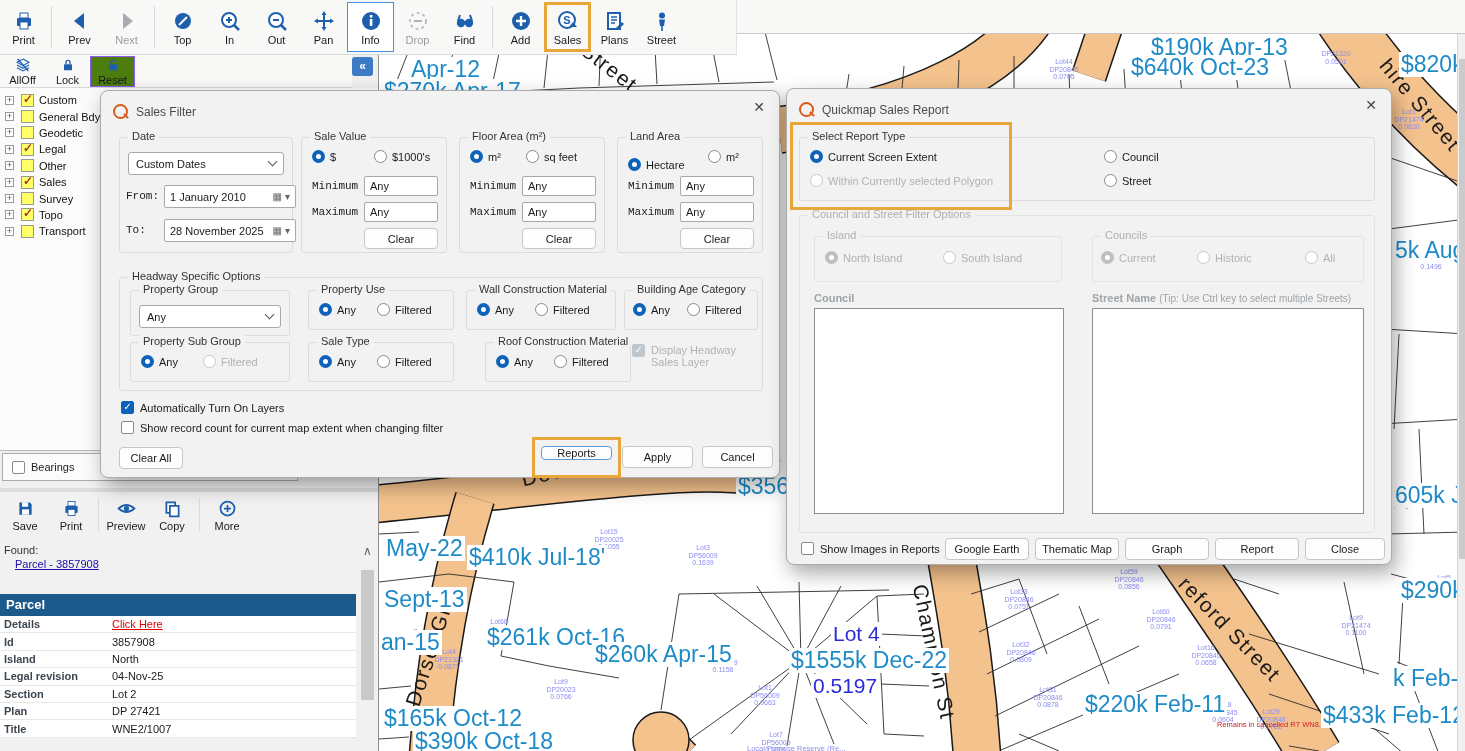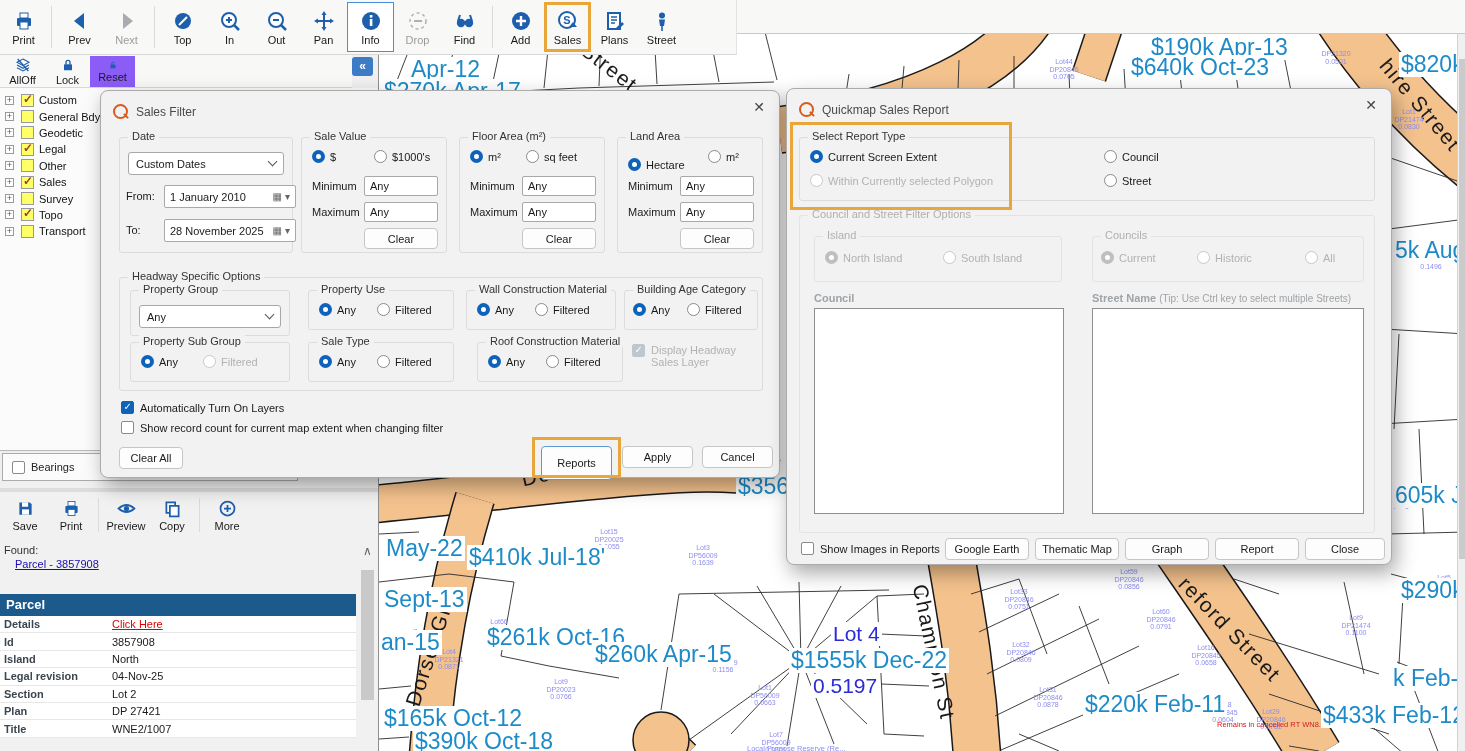--- a/index.html
+++ b/index.html
@@ -1,28 +1,28 @@
 <!DOCTYPE html>
 <html><head>
 <meta charset="utf-8">
 <style>
   * { margin:0; padding:0; box-sizing:border-box; }
   html,body { width:1465px; height:751px; overflow:hidden; font-family:"Liberation Sans",sans-serif; background:#F0F0F0; position:relative; }
-  .abs { position:absolute; }
+  .abs { position:absolute;font-family:Liberation Mono, monospace; }
 
   
   #toolbar-row1 { position:absolute; left:0; top:0; width:737px; height:55px; background:#F8F8F7; border-bottom:1px solid #D8D8D8; border-right:1px solid #E3E3E3; display:flex; align-items:center; z-index:6; }
   #toolbar-row1-ext { position:absolute; left:737px; top:0; width:728px; height:34px; background:#F8F8F7; border-bottom:1px solid #C9C9C9; z-index:6; }
   #toolbar-row2 { position:absolute; left:0; top:55px; width:352px; height:33px; background:#F8F8F7; border-bottom:1px solid #D8D8D8; display:flex; align-items:center; z-index:6; }
   .tbtn { display:flex; flex-direction:column; align-items:center; justify-content:center; width:47px; height:50px; border:1px solid transparent; font-size:11px; color:#1a1a1a; background:transparent; gap:1px; cursor:default; }
   .tbtn svg { width:24px; height:24px; }
   .tbtn.small { height:31px; width:45px; }
   .tbtn.small svg { width:18px; height:18px; }
   .tbtn.active { border:1px solid #4A90D9; background:#FFFFFF; }
-  .tbtn.selected { background:#8b5cf6; border:4px solid #8b5cf6; }
+  .tbtn.selected { background:#4d7c0f; border:1px solid #8b5cf6; }
   .tbtn.hl { border:3px solid #E9A63B; }
   .tbtn.disabled { color:#9B9B9B; }
   .tsep { width:1px; height:42px; background:#DBDBDB; margin:0 4px; }
   #collapse-btn { position:absolute; left:352px; top:57px; width:21px; height:19px; background:#3D7BC6; color:#fff; font-size:12px; text-align:center; line-height:18px; border-radius:3px; z-index:7; font-weight:bold; }
 
   
   #layer-tree { position:absolute; left:0; top:88px; width:378px; height:362px; background:#FBFBFB; z-index:1; padding-top:4px; }
   .trow { display:flex; align-items:center; height:16.4px; font-size:11px; color:#111; }
   .texp { width:9px; height:9px; border:1px solid #9a9a9a; background:#fff; margin-left:5px; font-size:9px; line-height:7px; text-align:center; color:#555; flex:none; }
   .tchk { width:13px; height:13px; background:#FFFF66; border:1px solid #999; margin:0 5px 0 7px; position:relative; flex:none; }
@@ -620,21 +620,21 @@
       <span class="glegend">Wall Construction Material</span>
       <span class="radio" style="left:10px;top:12px;">
           <span class="rdot sel"></span>
           <span>Any</span>
         </span>
       <span class="radio" style="left:68px;top:12px;">
           <span class="rdot"></span>
           <span>Filtered</span>
         </span>
     </div>
-    <div class="grp" style="left:357px;top:64px;width:146px;height:40px;">
+    <div class="grp" style="left:365px;top:64px;width:146px;height:40px;">
       <span class="glegend">Roof Construction Material</span>
       <span class="radio" style="left:10px;top:12px;">
           <span class="rdot sel"></span>
           <span>Any</span>
         </span>
       <span class="radio" style="left:68px;top:12px;">
           <span class="rdot"></span>
           <span>Filtered</span>
         </span>
     </div>
@@ -659,21 +659,21 @@
     <span class="cb on"></span>
     <span>Automatically Turn On Layers</span>
   </div>
   <div class="cbrow" style="left:20px;top:330px;align-items:center;">
     <span class="cb"></span>
     <span>Show record count for current map extent when changing filter</span>
   </div>
 
   <div class="btn" style="left:18px;top:356px;width:64px;height:22px;">Clear All</div>
   <div class="hlbox" style="left:431px;top:346px;width:89px;height:41px;"></div>
-  <div class="btn" style="left:440px;top:355px;width:71px;height:34px;border-color:#5B9BD5;">Reports</div>
+  <div class="btn" style="left:440px;top:355px;width:71px;height:14px;border-color:#5B9BD5;">Reports</div>
   <div class="btn" style="left:521px;top:355px;width:71px;height:22px;">Apply</div>
   <div class="btn" style="left:601px;top:355px;width:71px;height:22px;">Cancel</div>
 </div>
 
 <div class="dlg" id="sales-report-dialog" style="left:786px;top:88px;width:606px;height:477px;">
   <div class="dlg-title">
     <span class="qlogo"></span>
     <span>Quickmap Sales Report</span>
   </div>
   <span class="dlg-close">✕</span>

